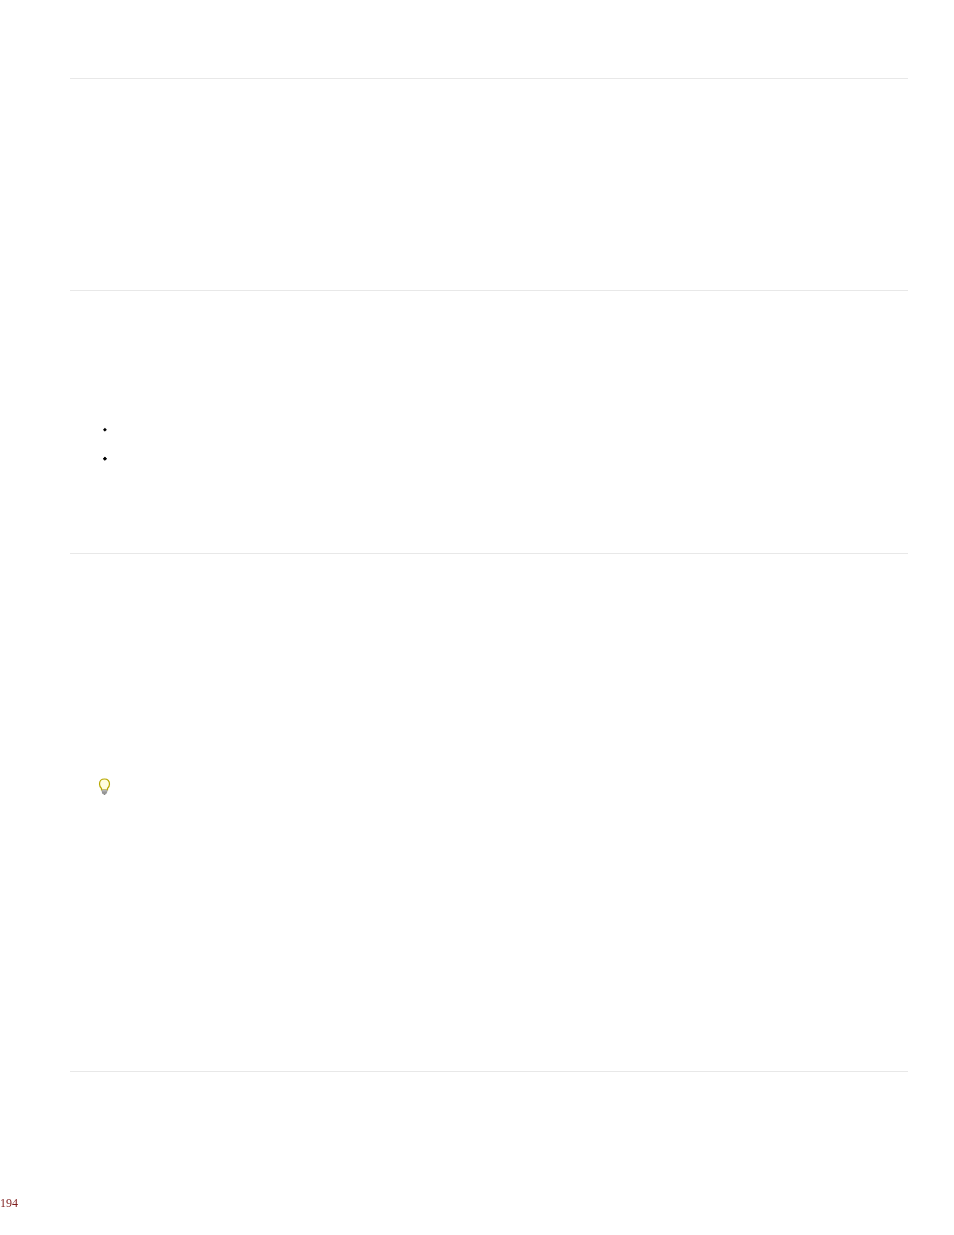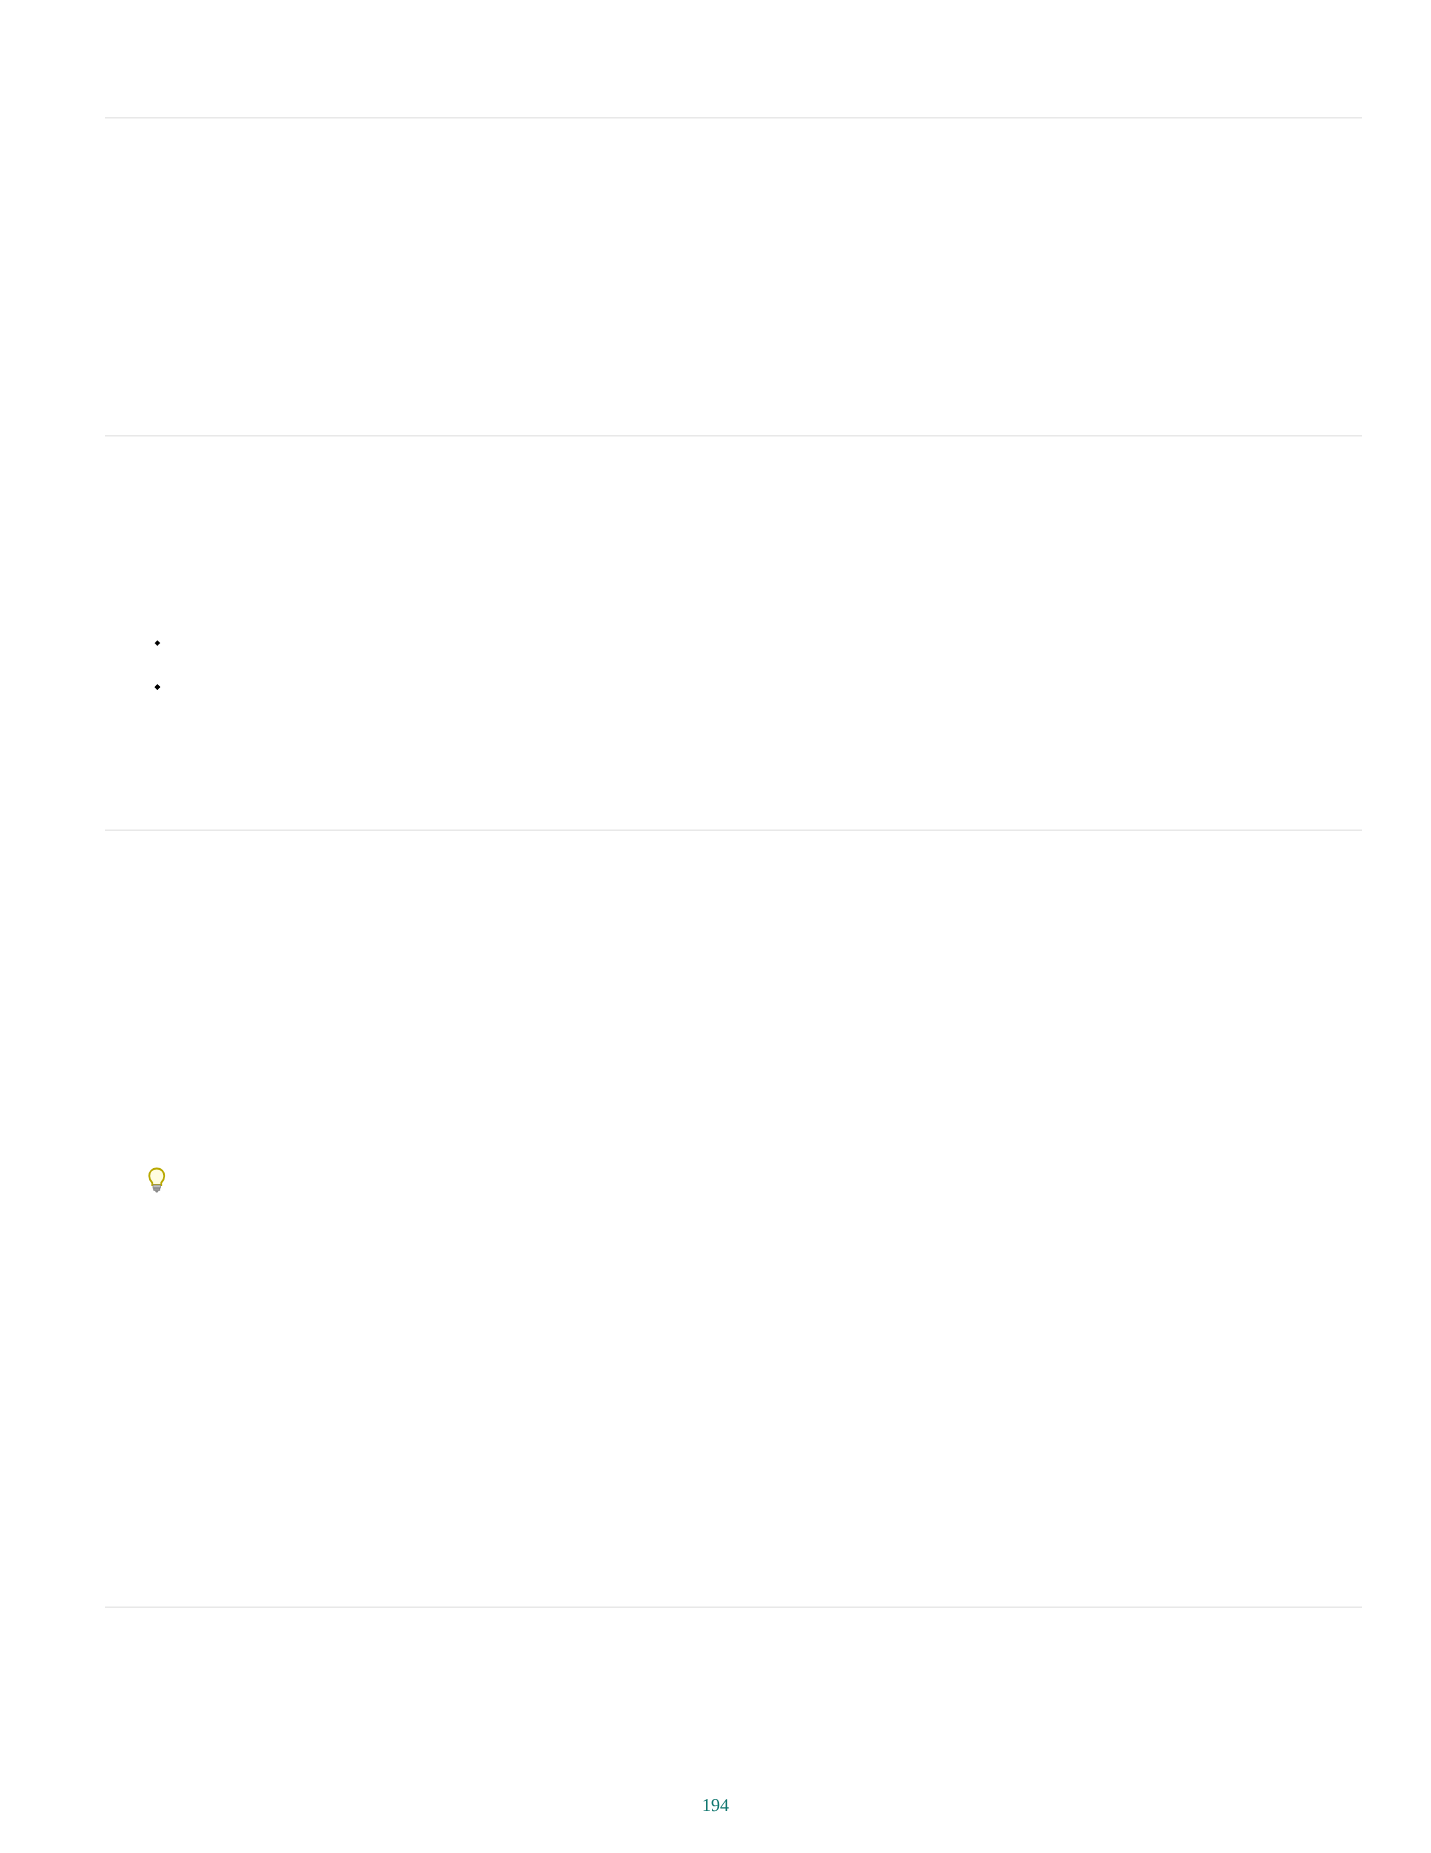--- a/index.html
+++ b/index.html
@@ -56,23 +56,23 @@
       left: 97px;
       top: 778px;
       width: 15px;
       height: 18px;
     }
     .page-number {
       position: absolute;
       bottom: 24px;
       left: 0;
       right: 0;
-      text-align: center;
+      text-align: left;
       font-size: 12px;
-      color: #0f766e;
+      color: #7f1d1d;
       font-family: Georgia, serif;
     }
   </style>
 </head>
 <body>
 
 <div class="page">
   <div class="divider divider-1"></div>
   <div class="divider divider-2"></div>
 

